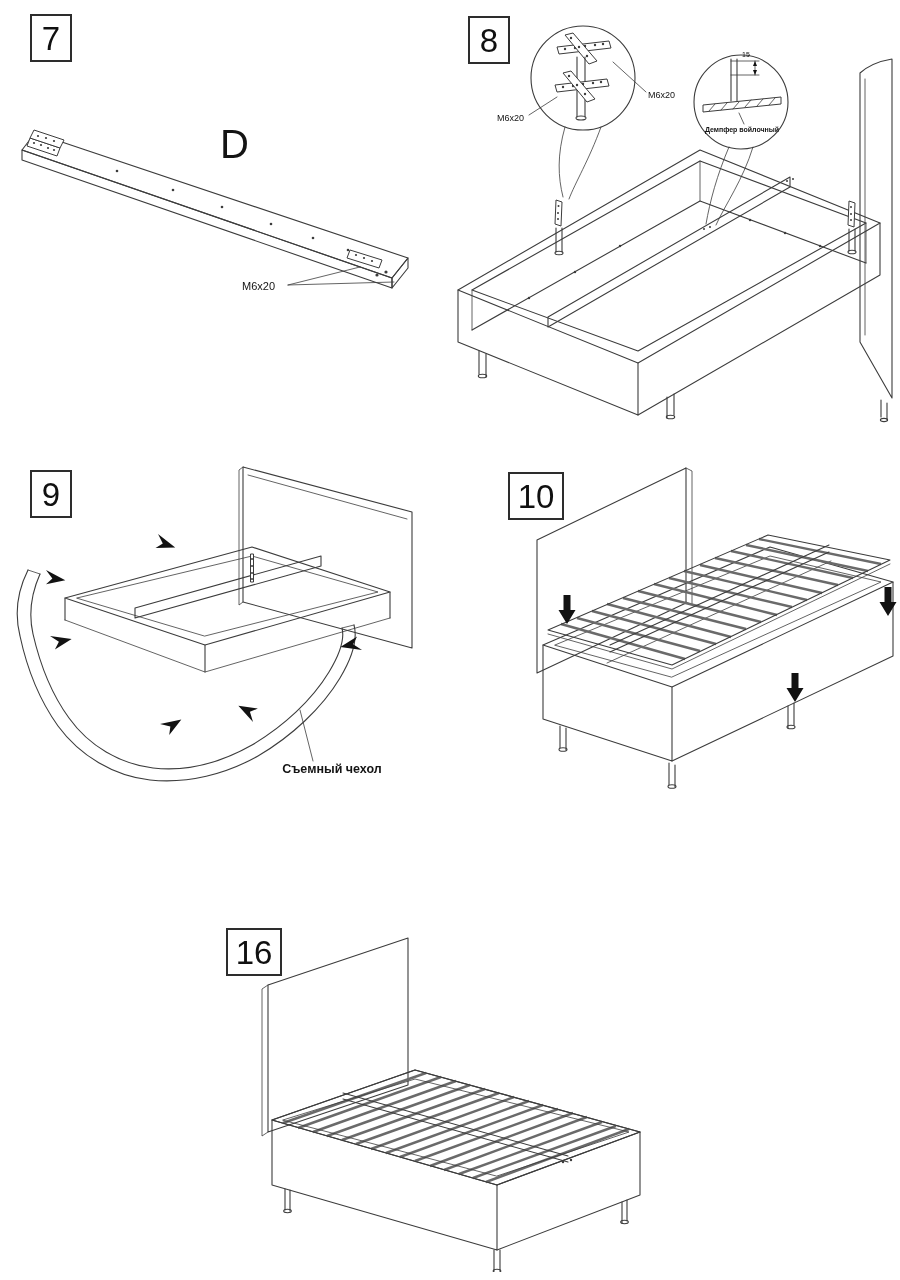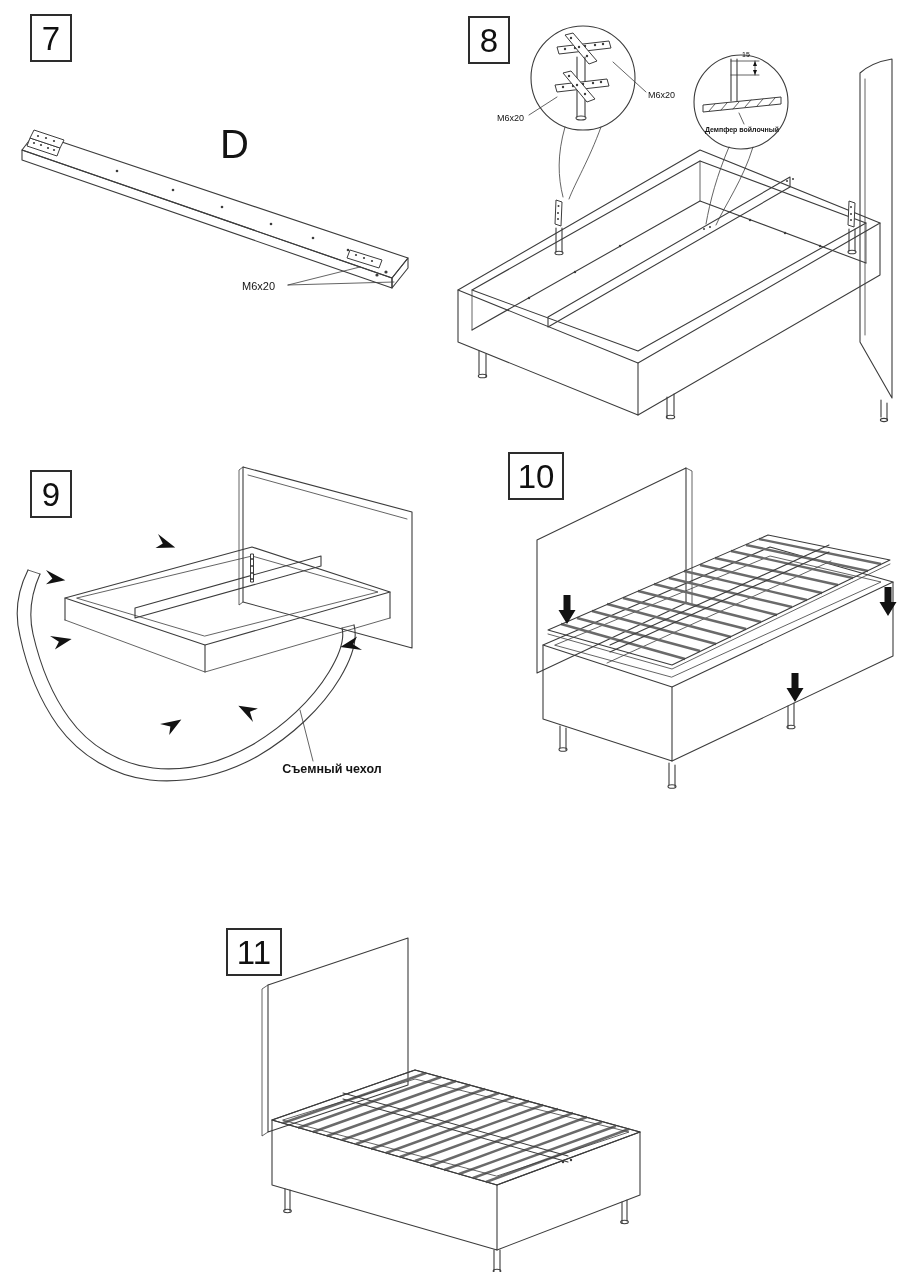--- a/index.html
+++ b/index.html
@@ -249,21 +249,21 @@
         </g>
       <g transform="translate(352,200) rotate(172)">
           <use href="#swoosh"></use>
         </g>
     </g>
 
     <path class="ln thin" d="M303,311 L290,260"></path>
     <text class="cover-lbl" x="322" y="323" text-anchor="middle">Съемный чехол</text>
   </svg>
 
-  <div class="badge lg" style="left:508px;top:452px">
+  <div class="badge lg" style="left:508px;top:472px">
     <span>10</span>
   </div>
 
   <svg class="abs" style="left:500px;top:455px" width="400" height="375" viewBox="0 0 400 375">
     <defs>
       <path id="darr" d="M-3.5,0 L3.5,0 L3.5,15 L8.5,15 L0,29 L-8.5,15 L-3.5,15 Z"></path>
     </defs>
 
     <g class="ln">
       <path d="M37,85 L186,13 L186,148 L37,218 Z"></path>
@@ -317,21 +317,21 @@
       <g transform="translate(388,132)">
           <use href="#darr"></use>
         </g>
       <g transform="translate(295,218)">
           <use href="#darr"></use>
         </g>
     </g>
   </svg>
 
   <div class="badge lg" style="left:226px;top:928px">
-    <span>11</span>
+    <span>16</span>
   </div>
 
   <svg class="abs" style="left:215px;top:922px" width="460" height="350" viewBox="0 0 460 350">
 
     <g class="ln">
       <path d="M53,63 L193,16 L193,163 L53,210 Z"></path>
       <path class="thin" d="M53,63 L47,67 L47,214 L53,210"></path>
     </g>
 
     <g class="ln">

